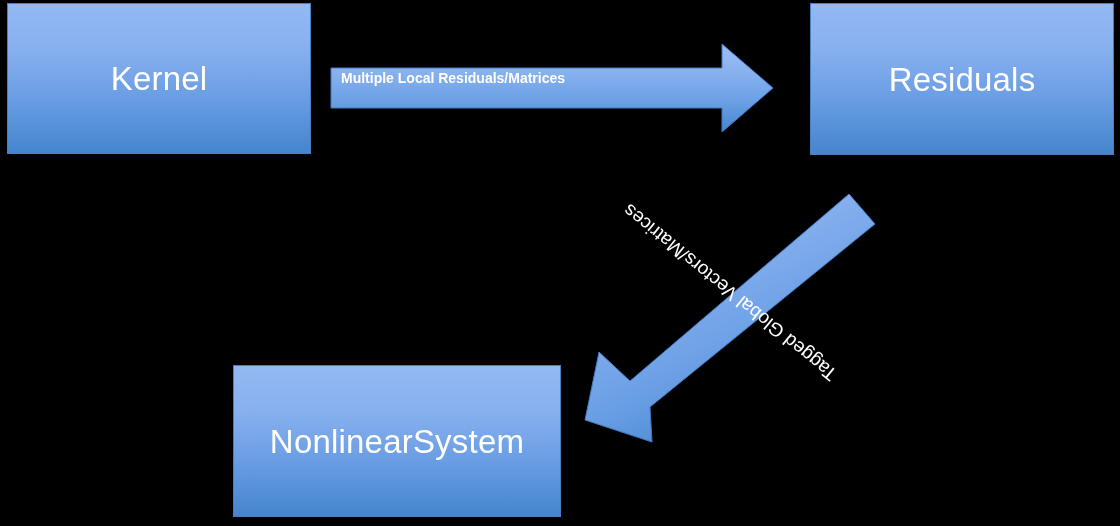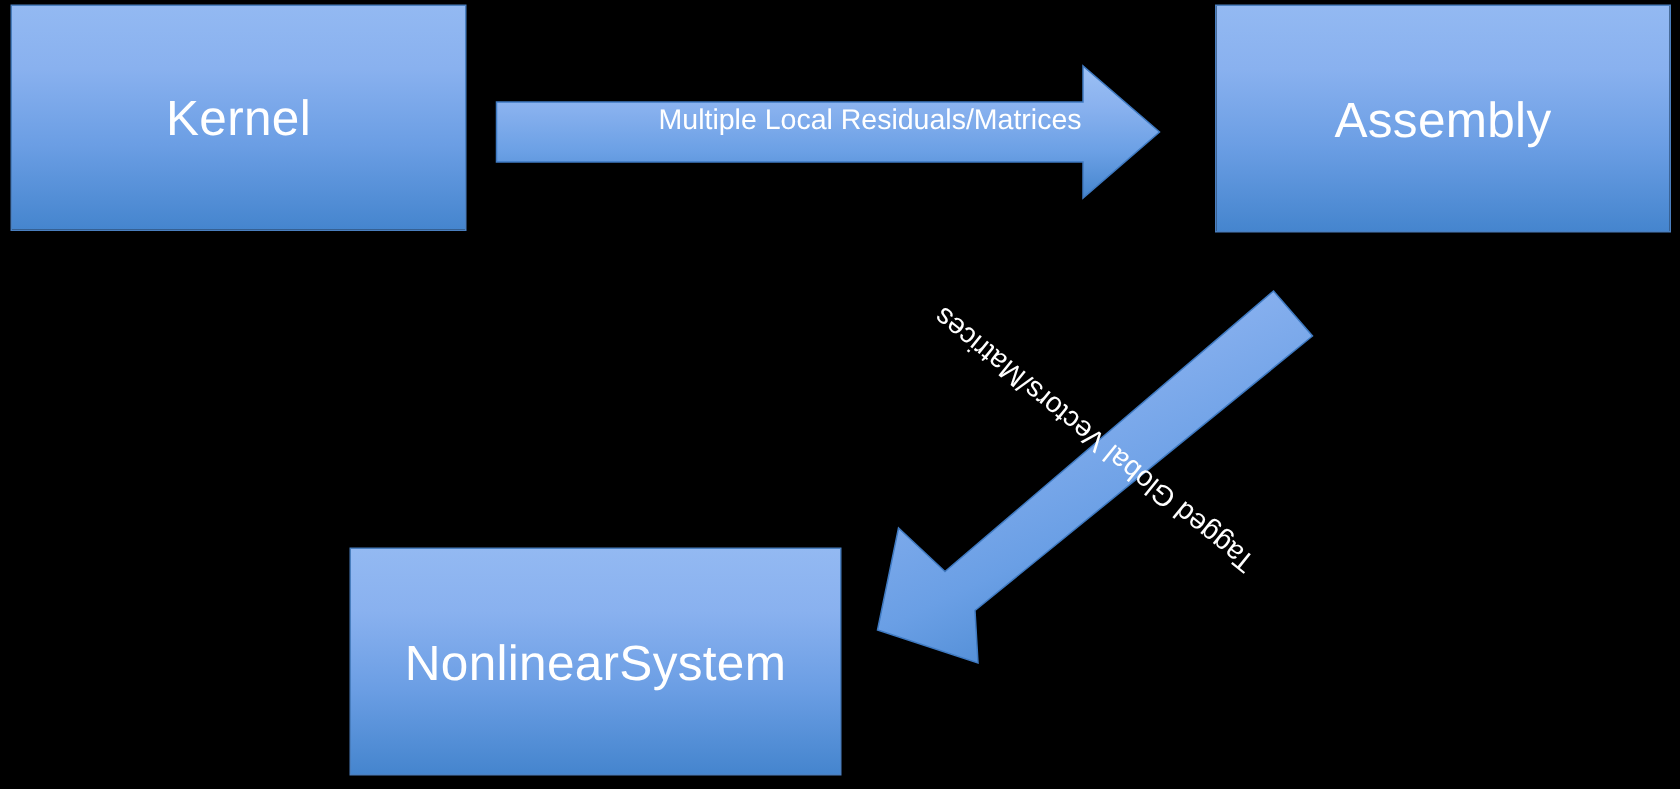--- a/index.html
+++ b/index.html
@@ -49,26 +49,27 @@
     width: 446px;
     height: 92px;
   }
   #arrow-h svg { display: block; width: 100%; height: 100%; }
 
   .arrow-h-label {
     position: absolute;
     left: 341px;
     top: 71px;
     width: 380px;
-    text-align: right;
+    text-align: left;
     color: #ffffff;
-    font-size: 19px;
+    font-size: 14px;
     line-height: 1;
     white-space: nowrap;
     pointer-events: none;
+    font-weight: bold;
   }
 
   
   #arrow-d {
     position: absolute;
     left: 575px;
     top: 170px;
     width: 310px;
     height: 280px;
   }
@@ -92,21 +93,21 @@
 </head>
 <body>
 
 <div id="canvas">
 
   <div class="node" id="node-kernel">
     <span class="node-label">Kernel</span>
   </div>
 
   <div class="node" id="node-assembly">
-    <span class="node-label">Assembly</span>
+    <span class="node-label">Residuals</span>
   </div>
 
   <div class="node" id="node-nlsys">
     <span class="node-label">NonlinearSystem</span>
   </div>
 
   <div id="arrow-h">
     <svg viewBox="0 0 446 92" preserveAspectRatio="none" aria-hidden="true">
       <defs>
         <linearGradient id="gradH" x1="0" y1="0" x2="0" y2="1">

